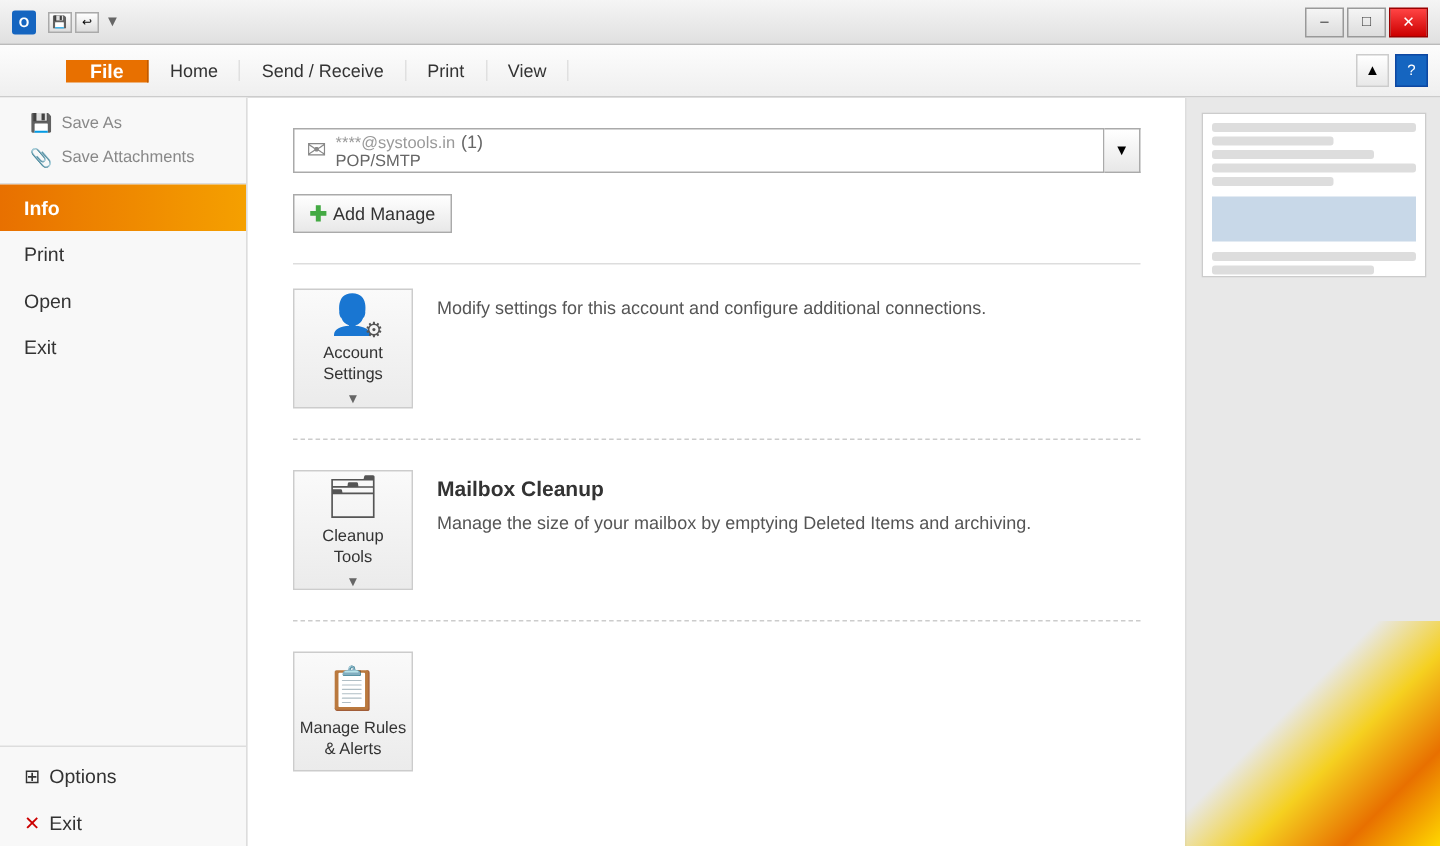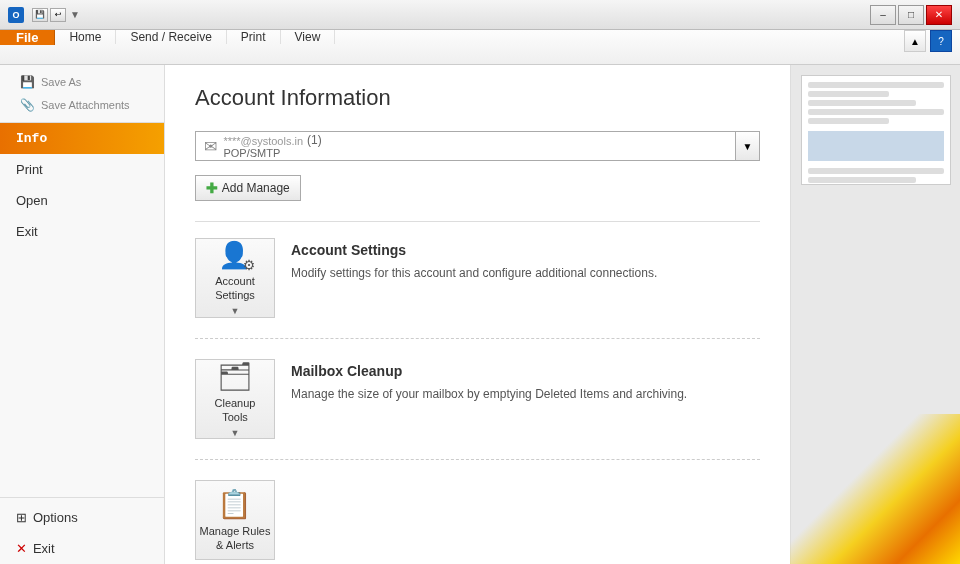--- a/index.html
+++ b/index.html
@@ -15,21 +15,21 @@
     .title-bar-controls { display: flex; gap: 2px; }
     .tb-btn {
       width: 26px; height: 20px; border: 1px solid #999; background: linear-gradient(to bottom, #f5f5f5, #ddd);
       font-size: 10px; cursor: pointer; display: flex; align-items: center; justify-content: center; color: #333;
     }
     .tb-btn.close { background: linear-gradient(to bottom, #f44, #c00); color: white; border-color: #900; }
 
     
     .ribbon {
       height: 35px; background: linear-gradient(to bottom, #fdfdfd, #efefef);
-      display: flex; align-items: flex-start; border-bottom: 1px solid #ccc;
+      display: flex; align-items: center; border-bottom: 1px solid #ccc; padding-left: 44px;
     }
     .file-btn {
       background: #e87000; color: white; padding: 0 16px; font-size: 13px;
       font-weight: bold; border: none; cursor: pointer; display: flex; align-items: center;
       border-right: 1px solid #c05a00;
     }
     .ribbon-tab {
       padding: 0 14px; display: flex; align-items: center; font-size: 12px;
       color: #333; cursor: pointer; border-right: 1px solid #e0e0e0;
     }
@@ -49,21 +49,21 @@
       width: 165px; background: #f8f8f8; border-right: 1px solid #ddd;
       display: flex; flex-direction: column;
     }
 
     .sidebar-item {
       padding: 8px 16px; font-size: 13px; color: #333; cursor: pointer;
       display: flex; align-items: center; gap: 6px;
     }
     .sidebar-item.active {
       background: linear-gradient(to right, #e87000, #f5a000);
-      color: white; font-weight: bold; font-family: Liberation Mono, monospace;
+      color: white; font-weight: bold;
     }
 
     .sidebar-divider { height: 1px; background: #ddd; margin: 4px 0; }
 
     .sidebar-bottom { margin-top: auto; }
 
     
     .content { flex: 1; background: white; overflow-y: auto; }
     .content-inner { padding: 20px 30px; max-width: 720px; }
 
@@ -220,21 +220,20 @@
       <div class="sidebar-item">
         <span style="font-size:13px;color:#c00;">✕</span>
         <span>Exit</span>
       </div>
     </div>
   </div>
 
   <div class="content">
     <div class="content-inner">
 
-      <div class="page-title">Account Information</div>
 
       <div class="account-selector">
         <div class="account-input">
           <span style="font-size:16px;color:#888;">✉</span>
           <div>
             <div style="display:flex;gap:4px;align-items:flex-end;">
               <span class="account-email">****@systools.in</span>
               <span class="account-count">(1)</span>
             </div>
             <span class="account-type">POP/SMTP</span>
@@ -253,21 +252,20 @@
       <div class="info-card">
         <div class="card-icon-box">
           <div style="position:relative;display:flex;align-items:center;justify-content:center;">
             <span style="font-size:26px;">👤</span>
             <span style="position:absolute;bottom:-2px;right:-4px;font-size:14px;">⚙</span>
           </div>
           <div class="card-icon-label">Account<br>Settings</div>
           <div class="card-icon-arrow">▼</div>
         </div>
         <div class="card-text">
-          <div class="card-title">Account Settings</div>
           <div class="card-desc">Modify settings for this account and configure additional connections.</div>
         </div>
       </div>
 
       <div class="info-card">
         <div class="card-icon-box">
           <div style="display:flex;align-items:center;justify-content:center;">
             <span style="font-size:28px;">🗂</span>
           </div>
           <div class="card-icon-label">Cleanup<br>Tools</div>

